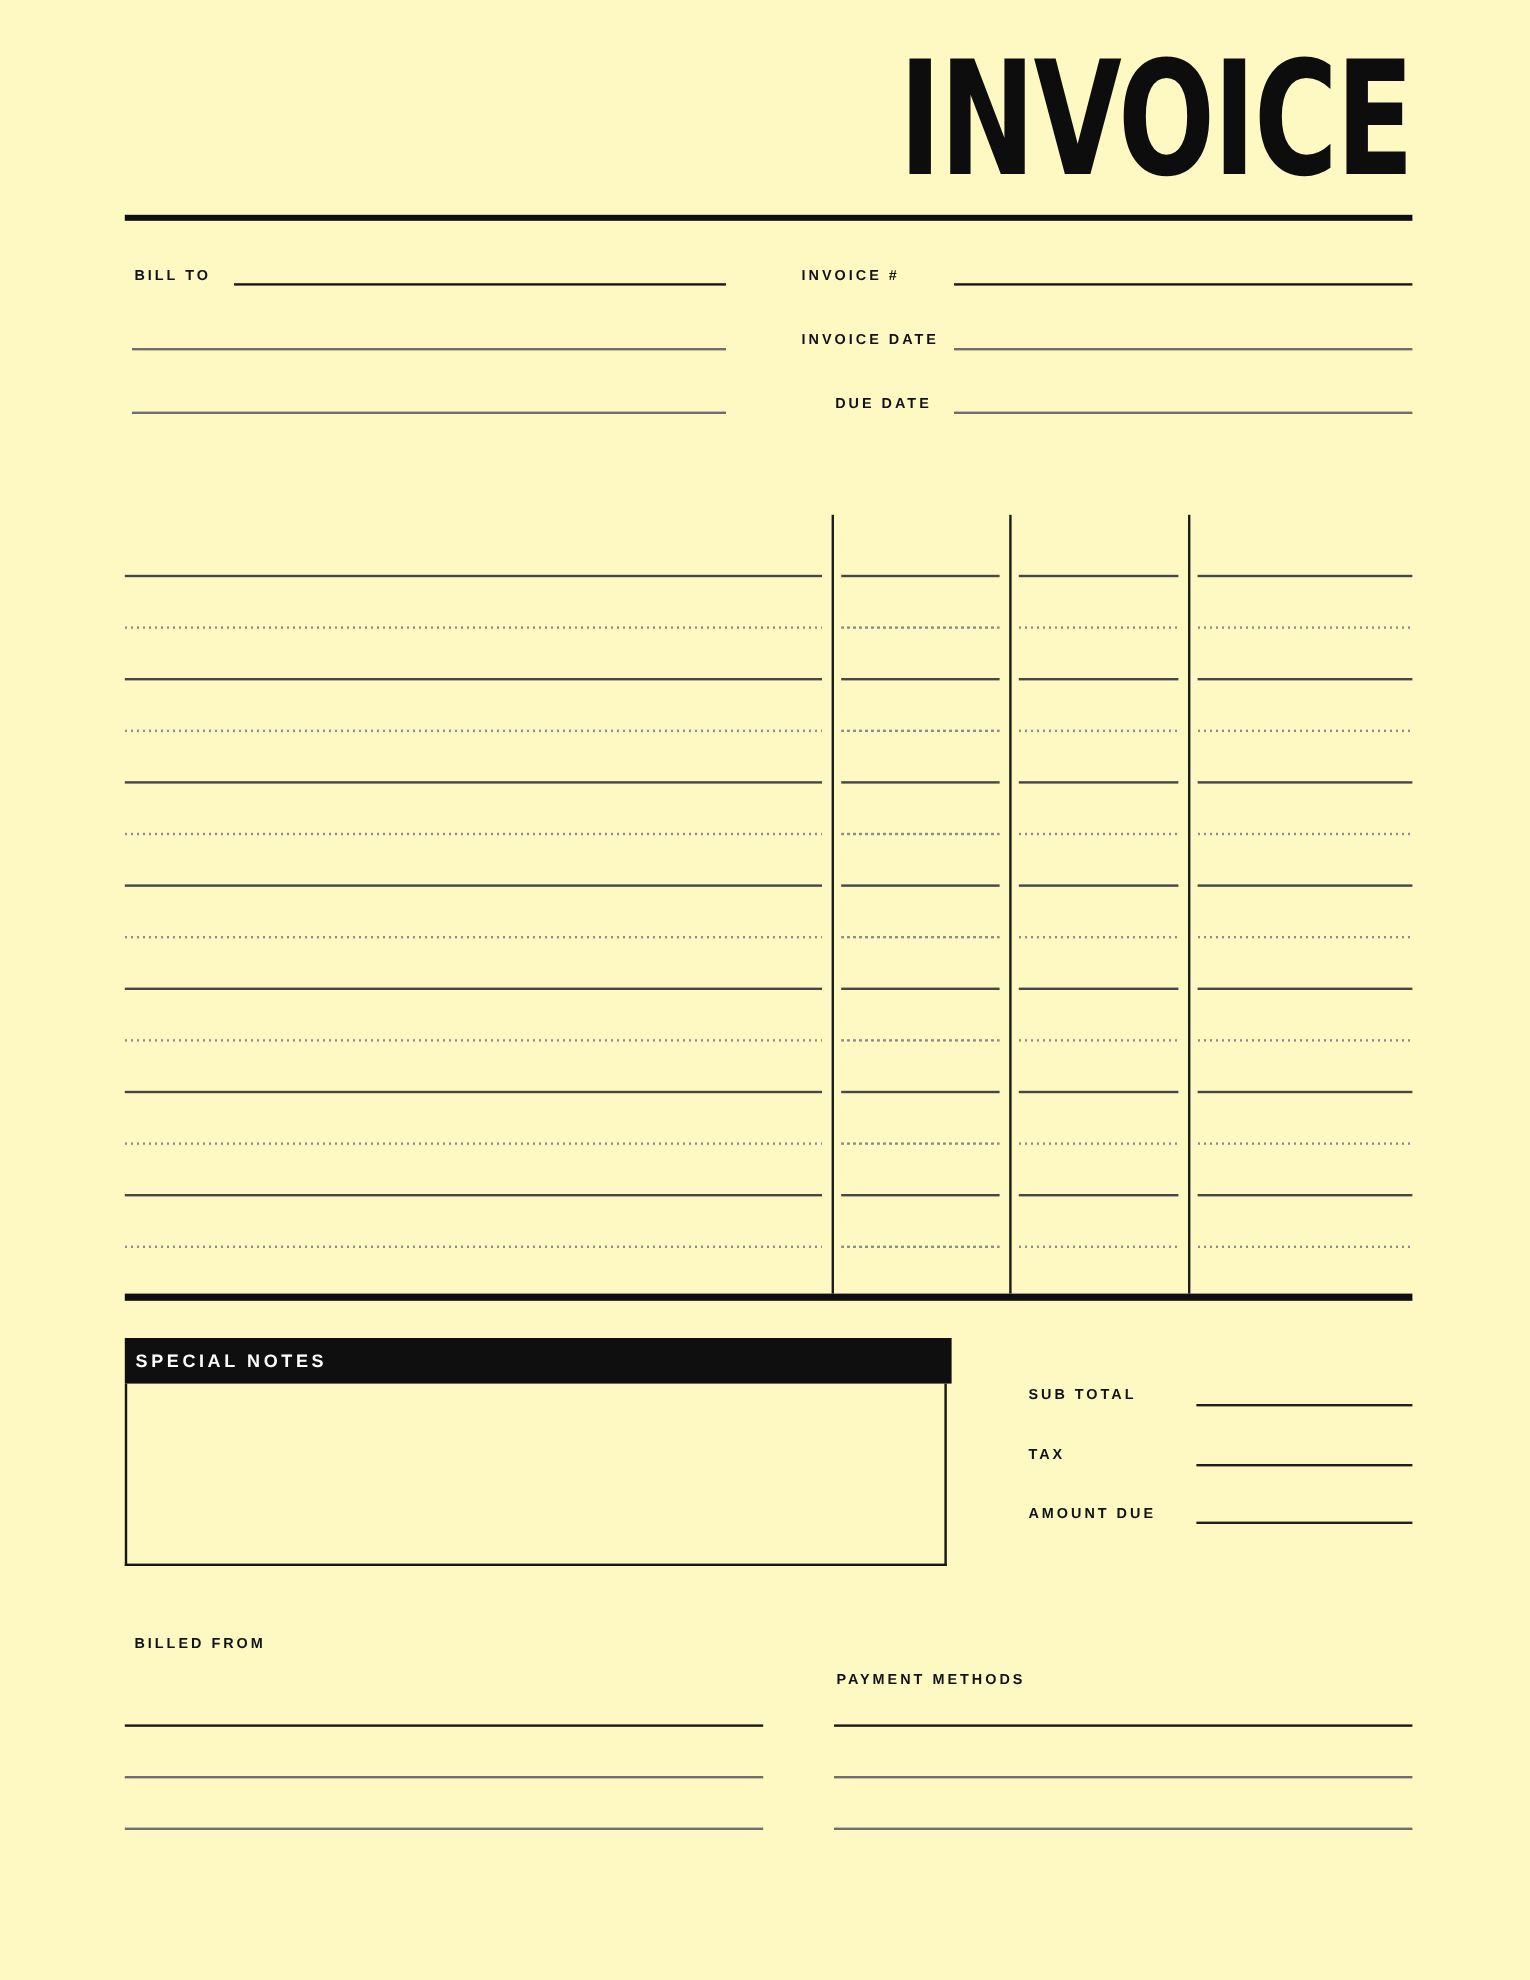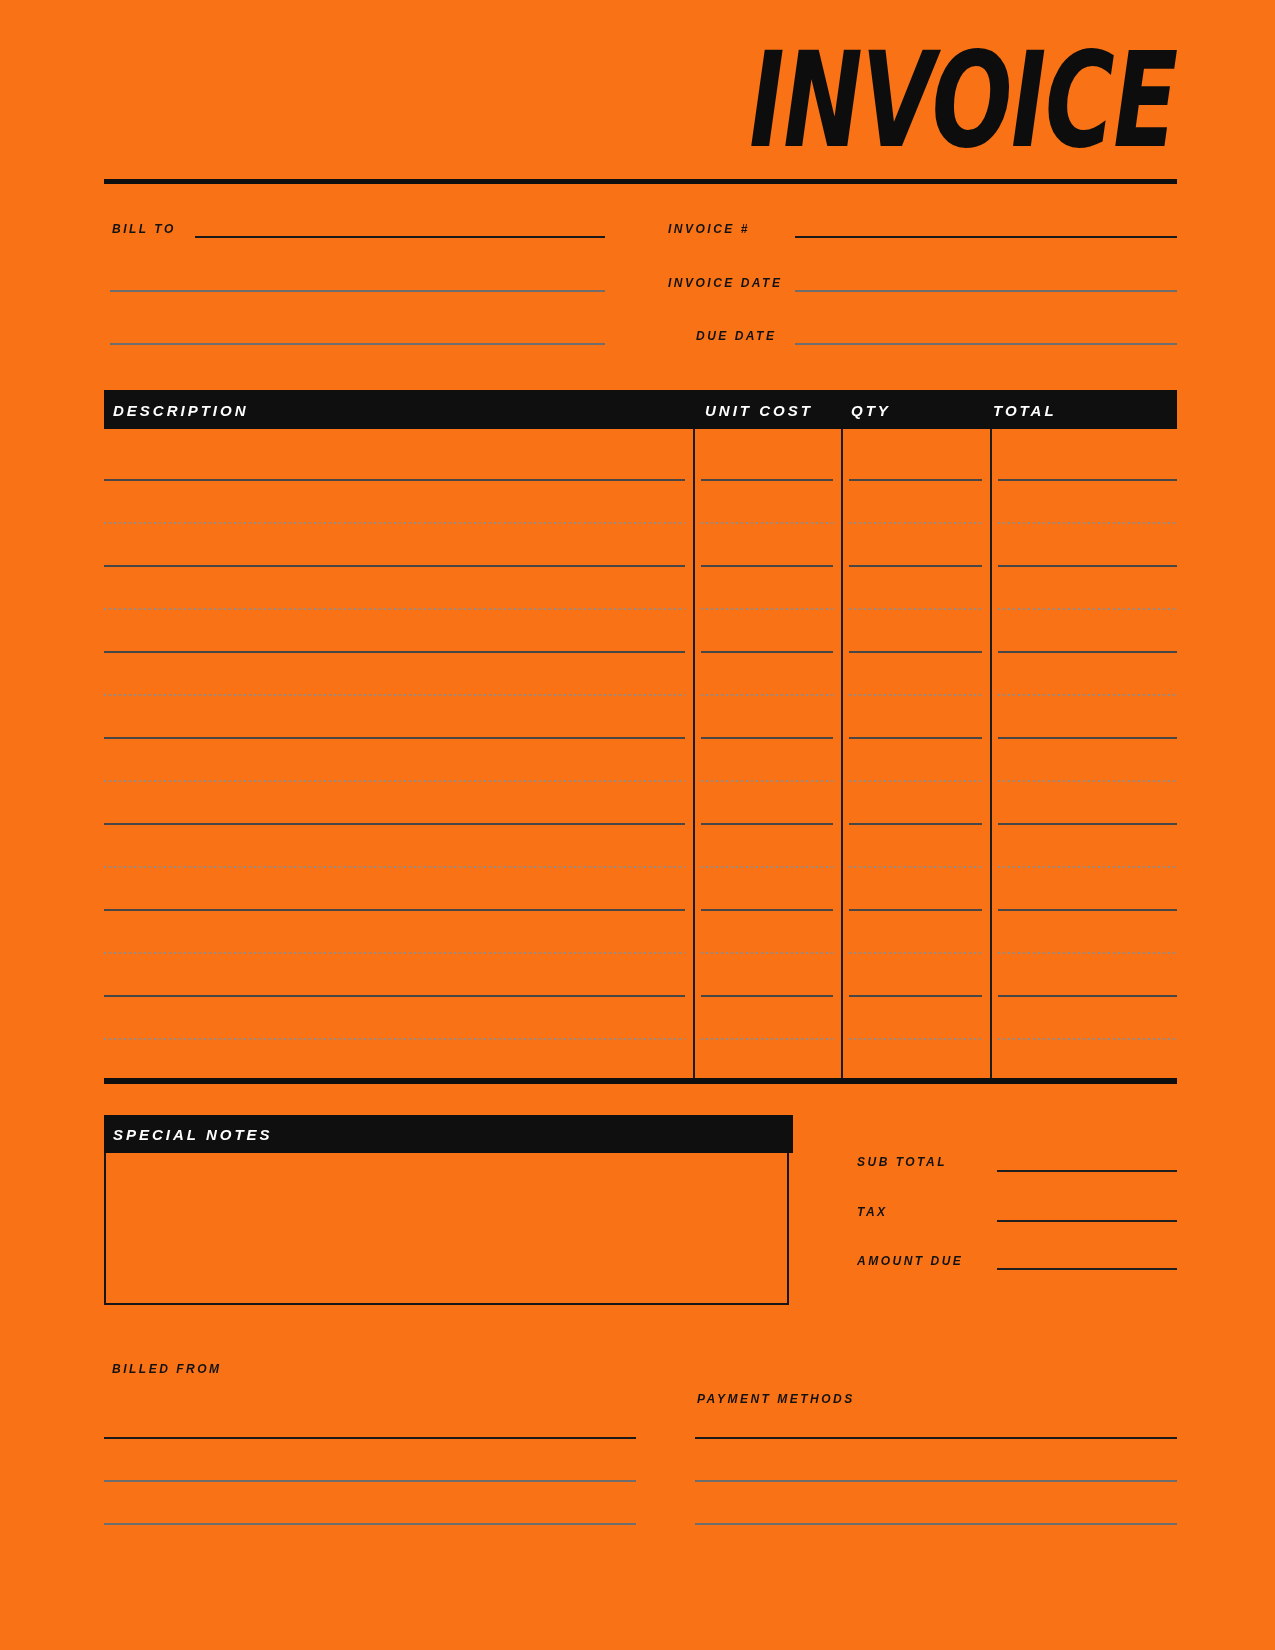--- a/index.html
+++ b/index.html
@@ -1,24 +1,23 @@
 <!DOCTYPE html>
 <html><head>
 <meta charset="utf-8">
 <style>
   html,body{margin:0;padding:0;background:#e9e9e9;}
   .page{
     position:relative;
     width:1275px;height:1650px;
     margin:0 auto;
-    background:#f97316;
+    background:#fef9c3;
     font-family:"Liberation Sans", sans-serif;
     color:#141414;
     overflow:hidden;
-    font-style:italic;
   }
 
   
   .invoice-title{
     position:absolute;
     top:34px;right:98px;
     font-family:"DejaVu Sans", sans-serif;
     font-weight:bold;
     font-size:132px;
     line-height:1;
@@ -128,26 +127,20 @@
   <div class="lbl" style="left:668px;top:222px;">INVOICE #</div>
   <div class="line" style="left:795px;top:236px;width:382px;"></div>
 
   <div class="lbl" style="left:668px;top:276px;">INVOICE DATE</div>
   <div class="line gray" style="left:795px;top:290px;width:382px;"></div>
 
   <div class="lbl" style="left:696px;top:329px;">DUE DATE</div>
   <div class="line gray" style="left:795px;top:343px;width:382px;"></div>
 
   <div class="items-table">
-    <div class="items-header">
-      <span class="th th-desc">DESCRIPTION</span>
-      <span class="th th-unit">UNIT COST</span>
-      <span class="th th-qty">QTY</span>
-      <span class="th th-total">TOTAL</span>
-    </div>
     <div class="vdiv d1"></div>
     <div class="vdiv d2"></div>
     <div class="vdiv d3"></div>
     <div id="row-lines">
         <div class="rowline" style="left: 0px; top: 89px; width: 581px;"></div>
         <div class="rowline" style="left: 597px; top: 89px; width: 132px;"></div>
         <div class="rowline" style="left: 745px; top: 89px; width: 133px;"></div>
         <div class="rowline" style="left: 894px; top: 89px; width: 179px;"></div>
         <div class="rowline dashed" style="left: 0px; top: 132px; width: 581px;"></div>
         <div class="rowline dashed" style="left: 597px; top: 132px; width: 132px;"></div>

